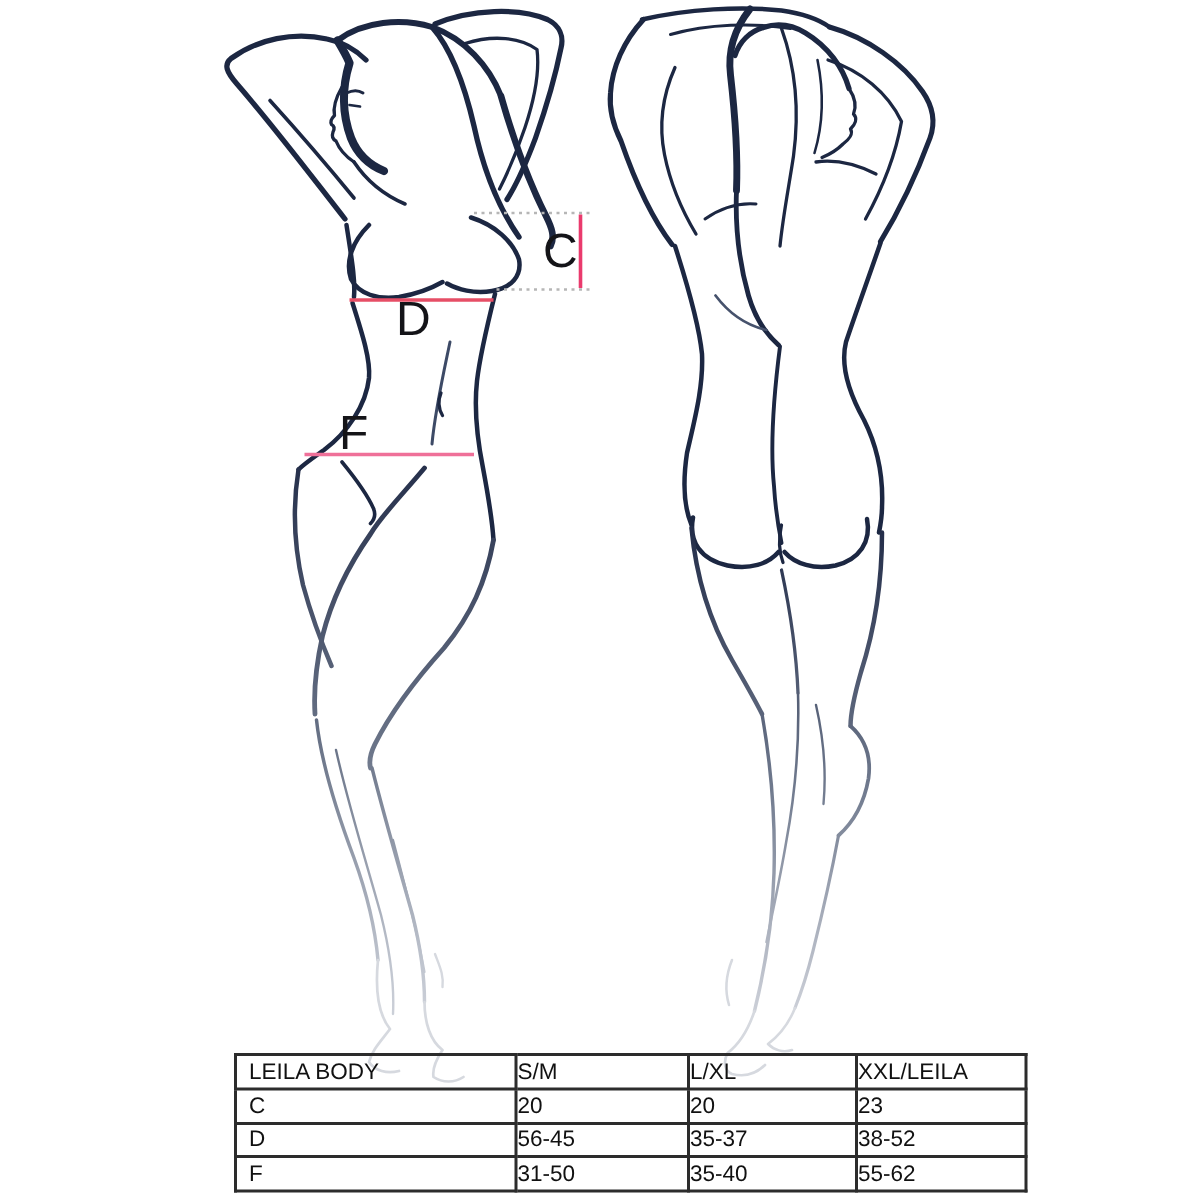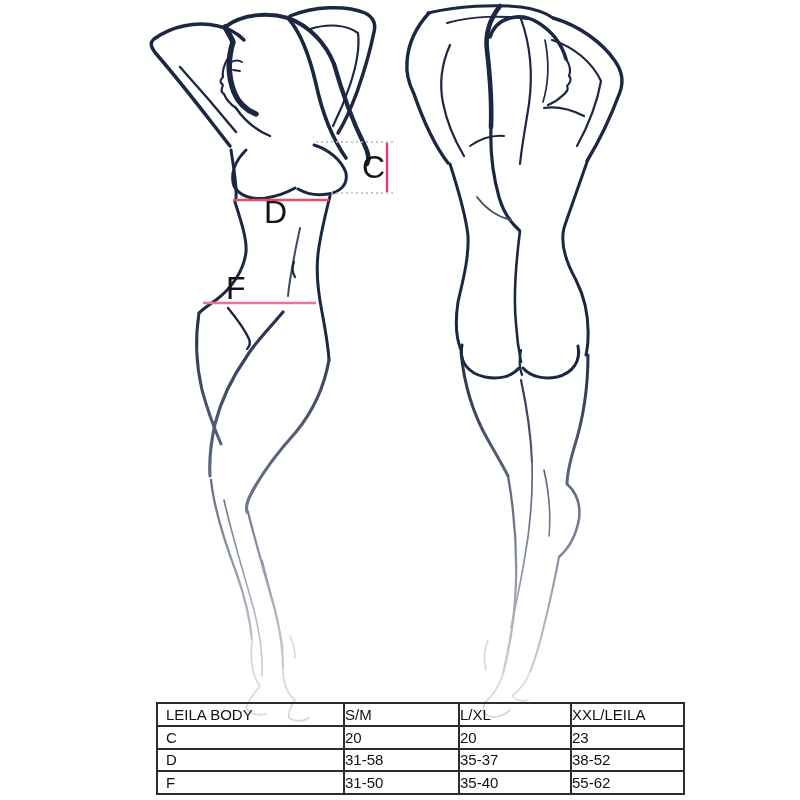--- a/index.html
+++ b/index.html
@@ -166,21 +166,21 @@
       <td>XXL/LEILA</td>
     </tr>
     <tr>
       <td class="rowhead">C</td>
       <td>20</td>
       <td>20</td>
       <td>23</td>
     </tr>
     <tr>
       <td class="rowhead">D</td>
-      <td>31-58</td>
+      <td>56-45</td>
       <td>35-37</td>
       <td>38-52</td>
     </tr>
     <tr>
       <td class="rowhead">F</td>
       <td>31-50</td>
       <td>35-40</td>
       <td>55-62</td>
     </tr>
   </tbody>

